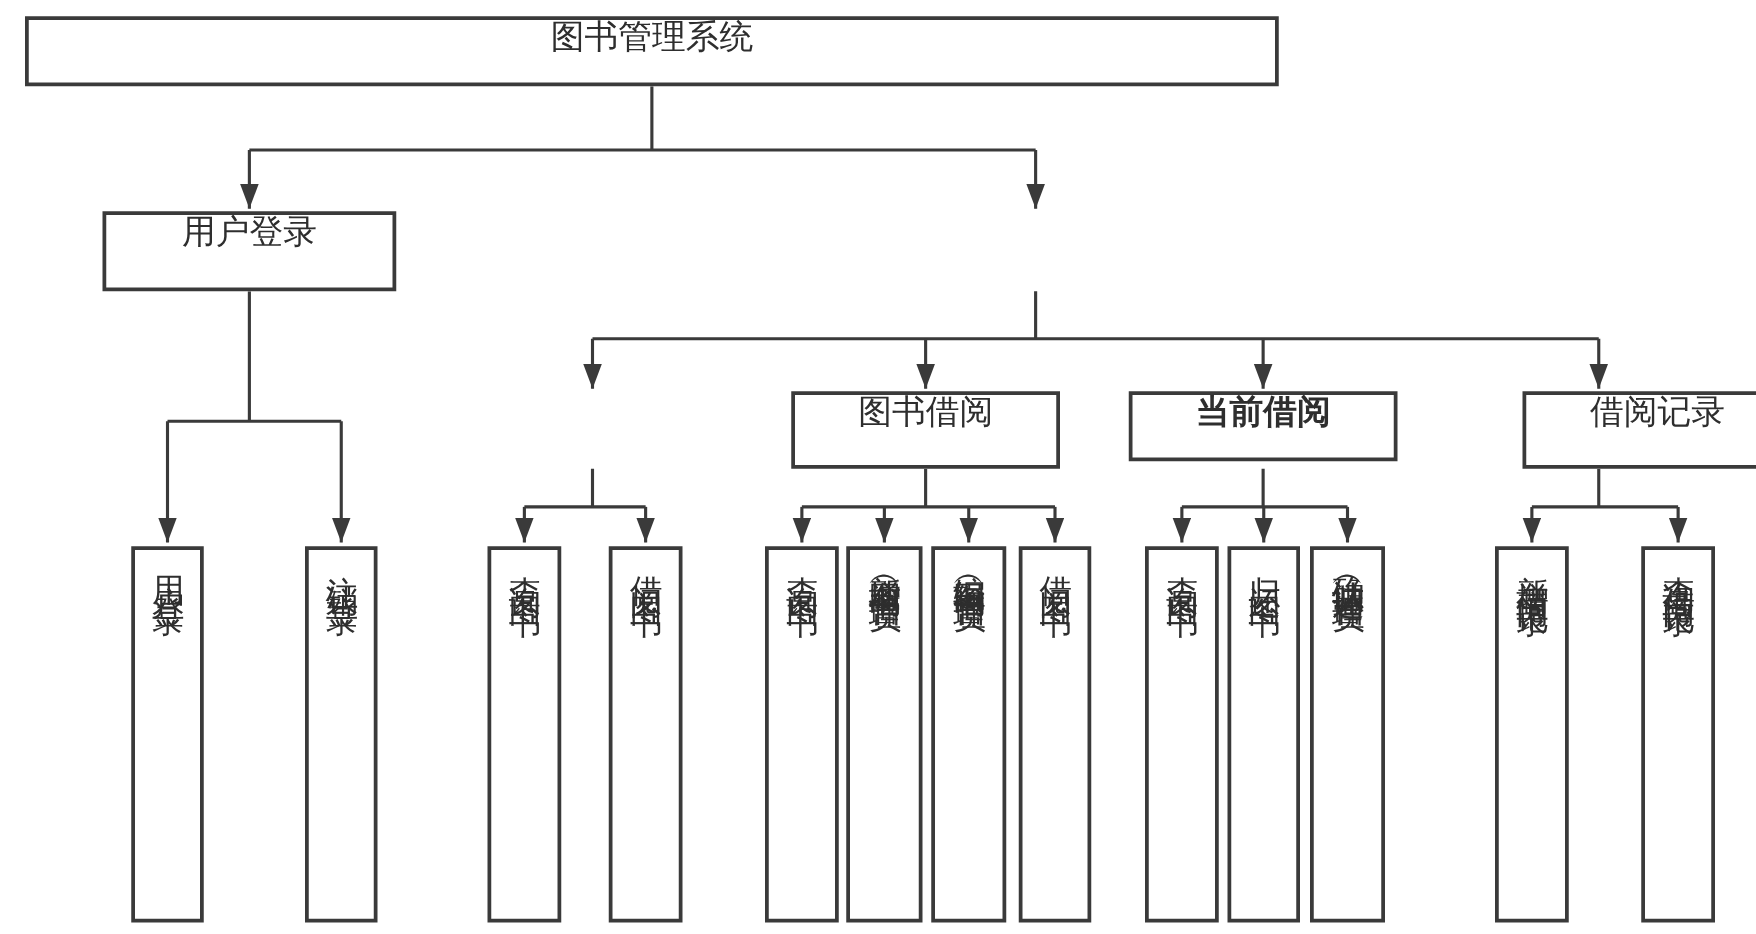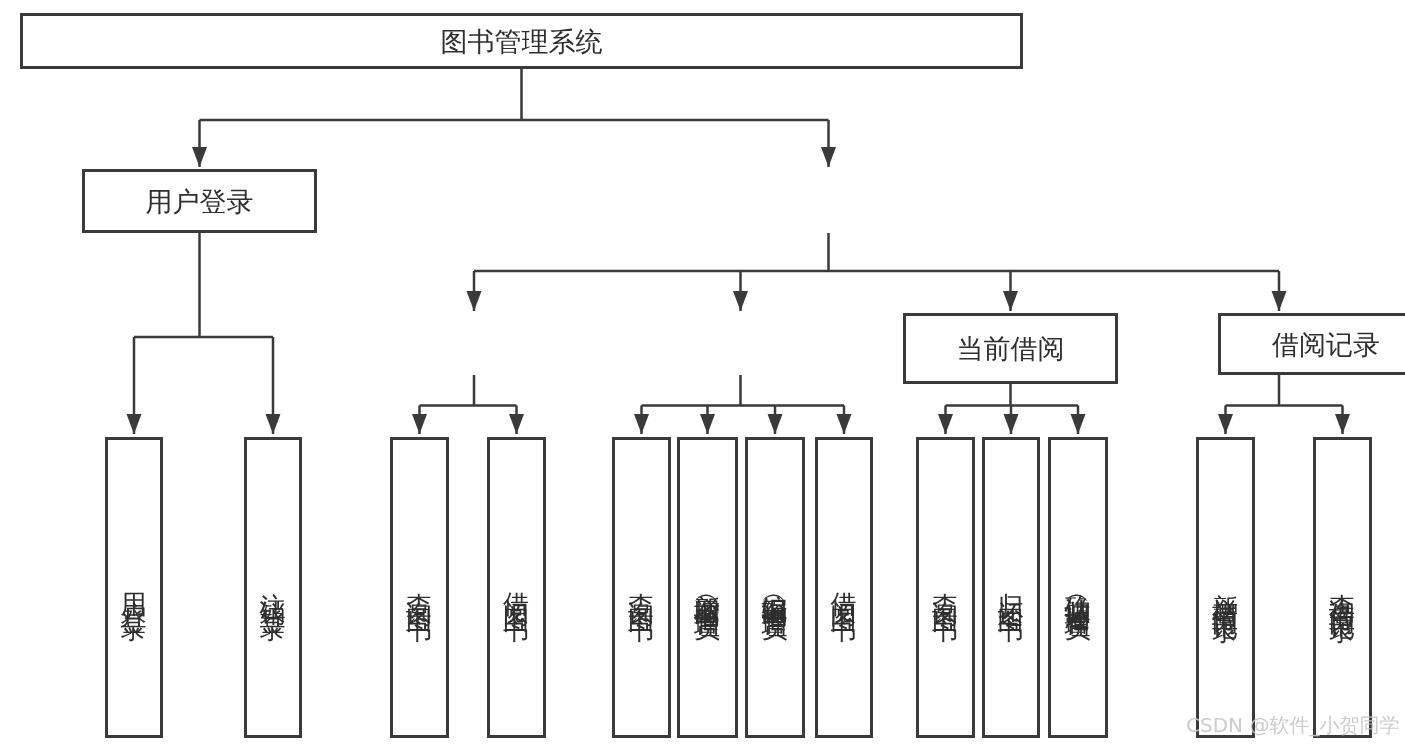--- a/index.html
+++ b/index.html
@@ -21,21 +21,21 @@
     top: 0;
     width: 1405px;
     height: 747px;
   }
   .node {
     position: absolute;
     box-sizing: border-box;
     border: 3px solid #3a3a3a;
     background: #ffffff;
     display: flex;
-    align-items: center;
+    align-items: flex-start;
     justify-content: center;
   }
   .node .lbl {
     color: #2e2e2e;
     font-size: 27px;
     white-space: nowrap;
     line-height: 1;
   }
   .leaf .lbl {
     writing-mode: vertical-rl;
@@ -101,21 +101,24 @@
   </svg>
 
   <div class="node" style="left:20px; top:13px; width:1003px; height:56px;">
     <span class="lbl">图书管理系统</span>
   </div>
 
   <div class="node" style="left:82px; top:169px; width:235px; height:64px;">
     <span class="lbl">用户登录</span>
   </div>
 
-  <div class="node" style="left:903px; top:313px; width:215px; height:71px;">
+  <div class="node" style="left:633px; top:313px; width:215px; height:62px;">
+    <span class="lbl">图书借阅</span>
+  </div>
+  <div class="node" style="left:903px; top:313px; width:215px; height:56px;font-weight:bold;">
     <span class="lbl">当前借阅</span>
   </div>
   <div class="node" style="left:1171px; top:313px; width:216px; height:62px;margin-left:47px;">
     <span class="lbl">借阅记录</span>
   </div>
 
   <div class="node leaf" style="left:105px; top:437px; width:58px; height:301px;">
     <span class="lbl sp4">用户登录</span>
   </div>
   <div class="node leaf" style="left:244px; top:437px; width:58px; height:301px;">
@@ -152,15 +155,14 @@
     <span class="lbl sp8">确认归还（管理员）</span>
   </div>
 
   <div class="node leaf" style="left:1196px; top:437px; width:59px; height:301px;">
     <span class="lbl sp6">新增借阅记录</span>
   </div>
   <div class="node leaf" style="left:1313px; top:437px; width:59px; height:301px;">
     <span class="lbl sp6">查询借阅记录</span>
   </div>
 
-  <div class="watermark">CSDN @软件_小贺同学</div>
 
 </div>
 
 </body></html>

